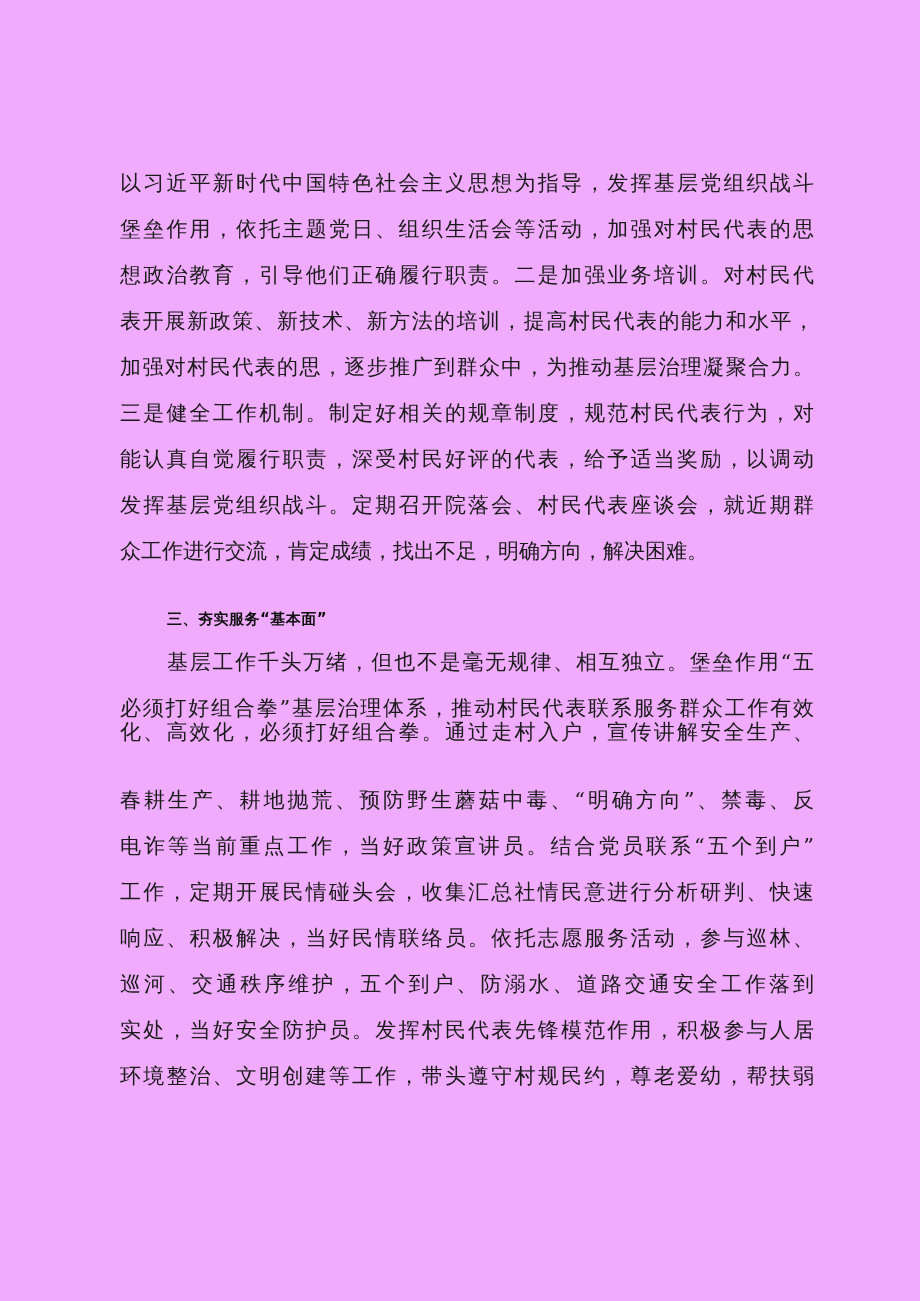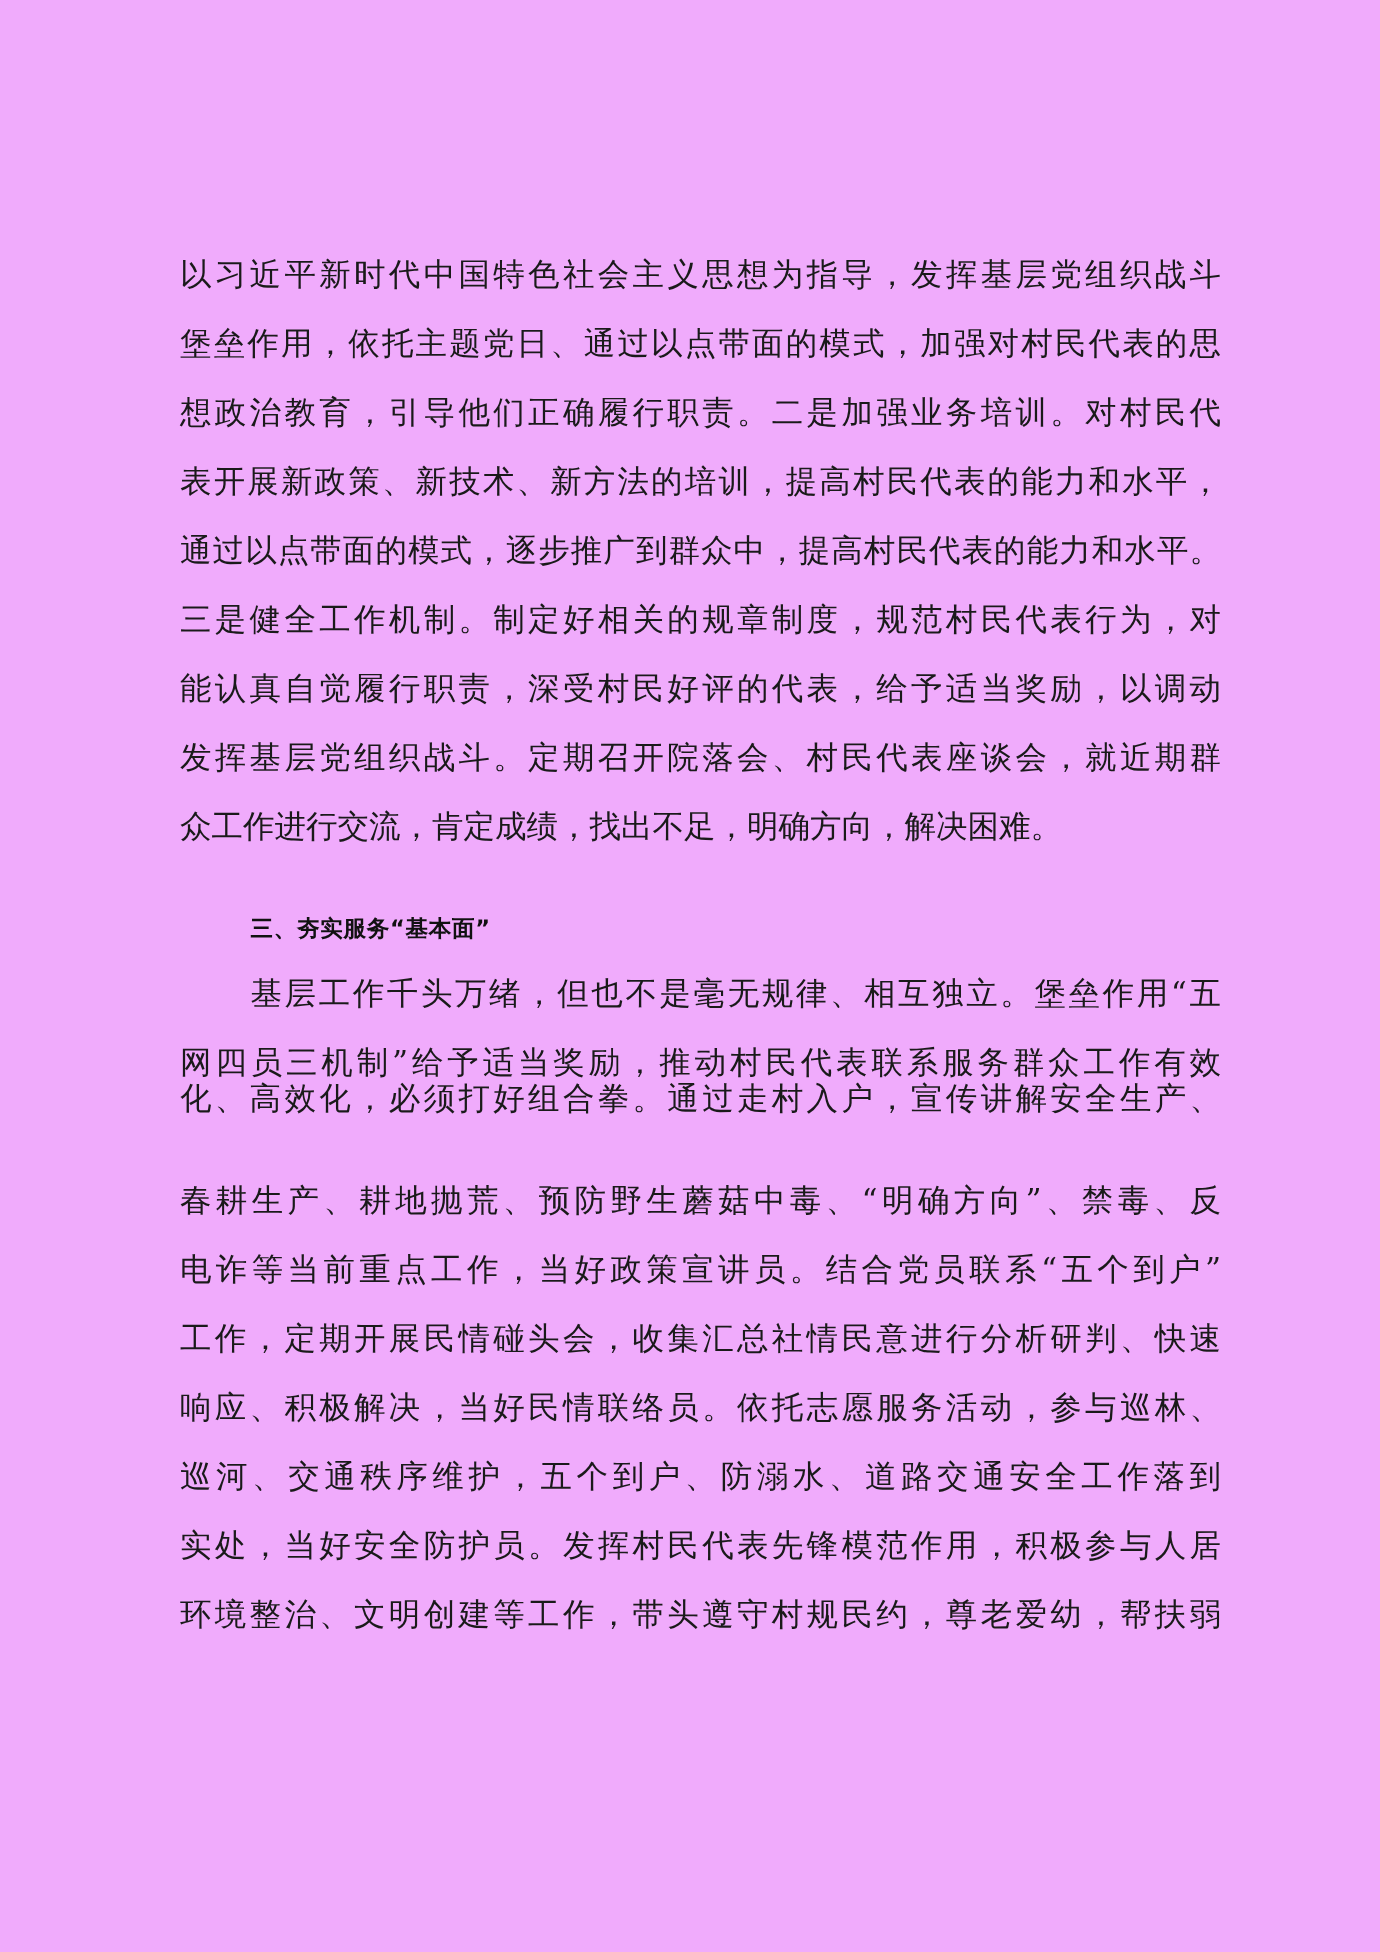--- a/index.html
+++ b/index.html
@@ -31,35 +31,35 @@
       letter-spacing: 0.5px;
     }
   </style>
 </head>
 <body>
 
 <div class="page">
 
   <div>
     <div class="line" style="top:168px">以习近平新时代中国特色社会主义思想为指导，发挥基层党组织战斗</div>
-    <div class="line" style="top:214px">堡垒作用，依托主题党日、通过以点带面的模式，加强对村民代表的思</div>
+    <div class="line" style="top:214px">堡垒作用，依托主题党日、组织生活会等活动，加强对村民代表的思</div>
     <div class="line" style="top:260px">想政治教育，引导他们正确履行职责。二是加强业务培训。对村民代</div>
     <div class="line" style="top:306px">表开展新政策、新技术、新方法的培训，提高村民代表的能力和水平，</div>
-    <div class="line" style="top:352px">通过以点带面的模式，逐步推广到群众中，提高村民代表的能力和水平。</div>
+    <div class="line" style="top:352px">加强对村民代表的思，逐步推广到群众中，为推动基层治理凝聚合力。</div>
     <div class="line" style="top:398px">三是健全工作机制。制定好相关的规章制度，规范村民代表行为，对</div>
     <div class="line" style="top:444px">能认真自觉履行职责，深受村民好评的代表，给予适当奖励，以调动</div>
     <div class="line" style="top:490px">发挥基层党组织战斗。定期召开院落会、村民代表座谈会，就近期群</div>
     <div class="line last" style="top:536px">众工作进行交流，肯定成绩，找出不足，明确方向，解决困难。</div>
   </div>
 
   <div class="heading" style="top:604px">三、夯实服务“基本面”</div>
 
   <div>
     <div class="line indent" style="top:647px">基层工作千头万绪，但也不是毫无规律、相互独立。堡垒作用“五</div>
-    <div class="line" style="top:693px">网四员三机制”给予适当奖励，推动村民代表联系服务群众工作有效</div>
+    <div class="line" style="top:693px">必须打好组合拳”基层治理体系，推动村民代表联系服务群众工作有效</div>
     <div class="line" style="top:717px">化、高效化，必须打好组合拳。通过走村入户，宣传讲解安全生产、</div>
     <div class="line" style="top:785px">春耕生产、耕地抛荒、预防野生蘑菇中毒、“明确方向”、禁毒、反</div>
     <div class="line" style="top:831px">电诈等当前重点工作，当好政策宣讲员。结合党员联系“五个到户”</div>
     <div class="line" style="top:877px">工作，定期开展民情碰头会，收集汇总社情民意进行分析研判、快速</div>
     <div class="line" style="top:923px">响应、积极解决，当好民情联络员。依托志愿服务活动，参与巡林、</div>
     <div class="line" style="top:969px">巡河、交通秩序维护，五个到户、防溺水、道路交通安全工作落到</div>
     <div class="line" style="top:1015px">实处，当好安全防护员。发挥村民代表先锋模范作用，积极参与人居</div>
     <div class="line" style="top:1061px">环境整治、文明创建等工作，带头遵守村规民约，尊老爱幼，帮扶弱</div>
   </div>
 

